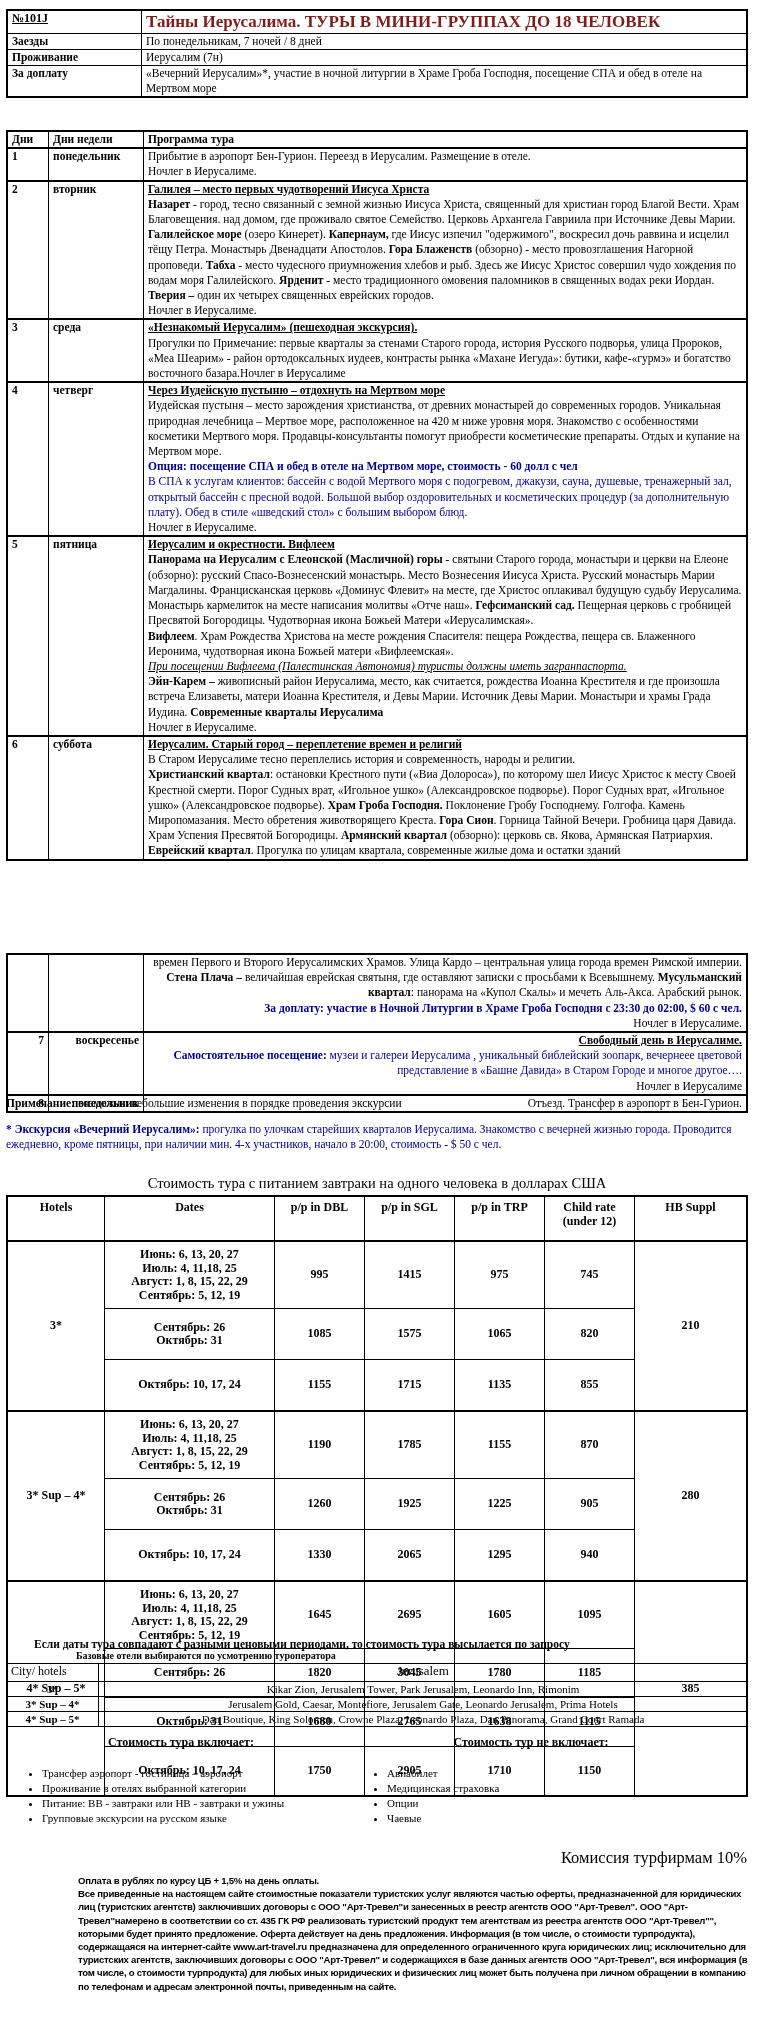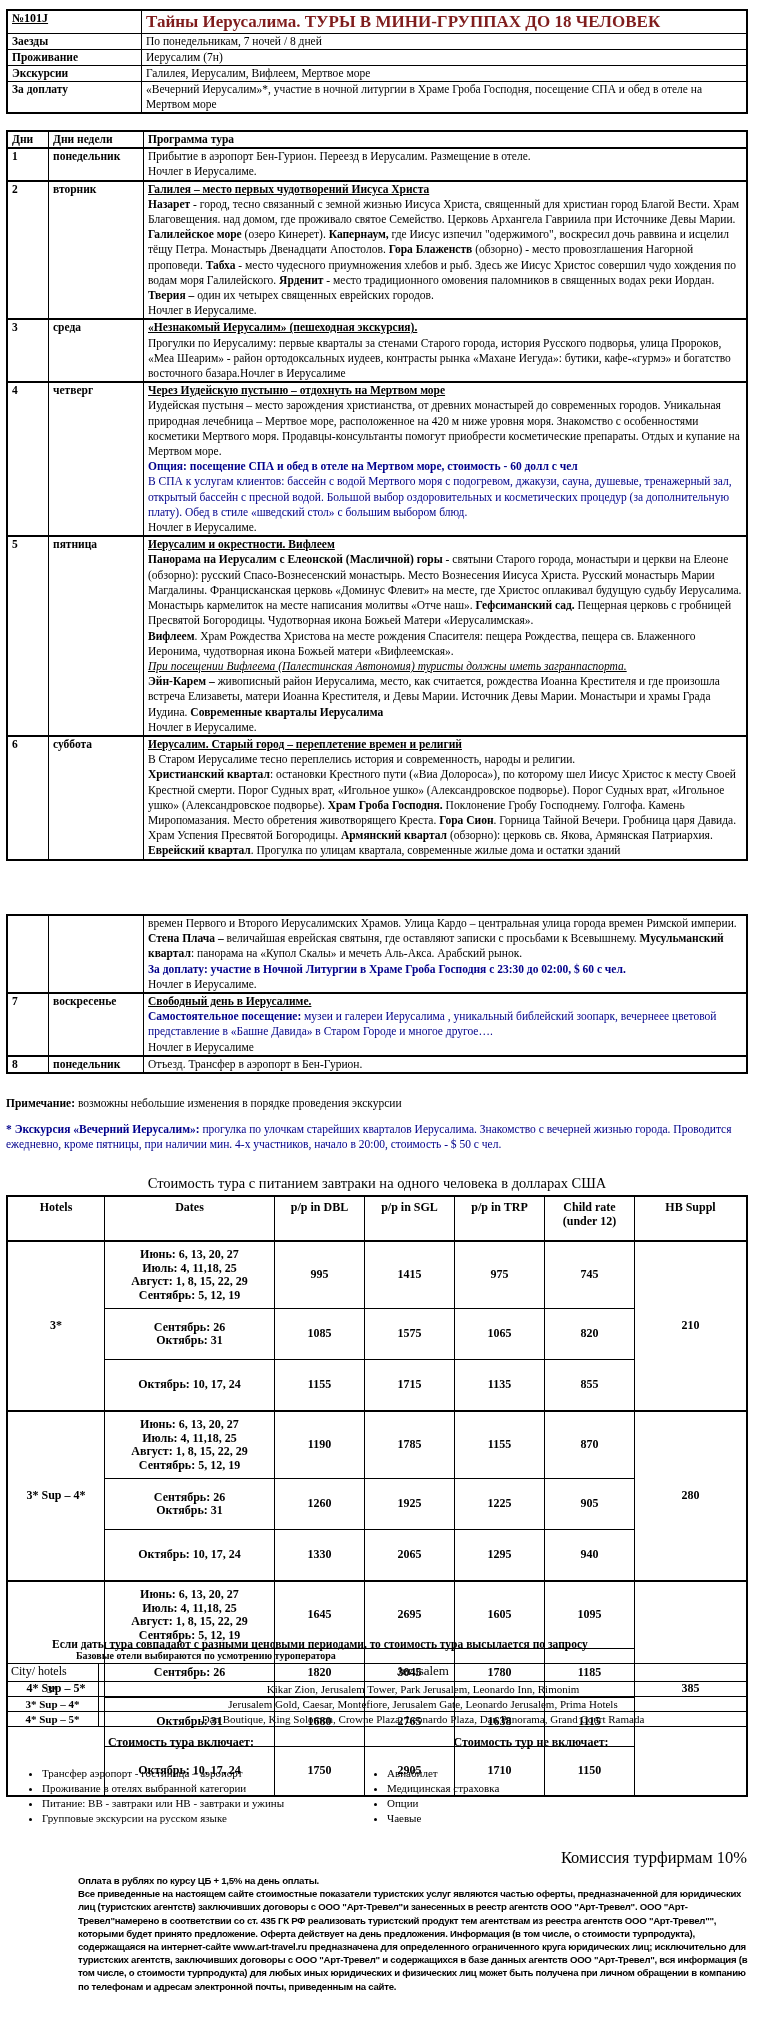--- a/index.html
+++ b/index.html
@@ -62,24 +62,20 @@
   </tr>
   <tr>
     <td class="k">Заезды</td>
     <td>По понедельникам, 7 ночей / 8 дней</td>
   </tr>
   <tr>
     <td class="k">Проживание</td>
     <td>Иерусалим (7н)</td>
   </tr>
   <tr>
-    <td class="k">Экскурсии</td>
-    <td>Галилея, Иерусалим, Вифлеем, Мертвое море</td>
-  </tr>
-  <tr>
     <td class="k">За доплату</td>
     <td>«Вечерний Иерусалим»*, участие в ночной литургии в Храме Гроба Господня, посещение СПА и обед в отеле на Мертвом море</td>
   </tr>
 </tbody>
   </table>
 
 <table class="prog abs" style="top:130px;">
   <tbody>
       <tr>
     <td class="c1">Дни</td>
@@ -104,21 +100,21 @@
       <div><b>Назарет</b><span> - город, тесно связанный с земной жизнью Иисуса Христа,  священный для христиан город Благой Вести. Храм  Благовещения. над домом, где проживало святое Семейство. Церковь Архангела Гавриила при Источнике Девы Марии. </span><b>Галилейское море</b><span> (озеро Кинерет). </span><b>Капернаум,</b><span> где Иисус изпечил "одержимого", воскресил дочь раввина и исцелил тёщу Петра. Монастырь Двенадцати Апостолов. </span><b>Гора Блаженств</b><span> (обзорно) - место провозглашения Нагорной проповеди. </span><b>Табха</b><span> - место чудесного приумножения хлебов и рыб. Здесь же Иисус Христос совершил чудо хождения по водам моря Галилейского. </span><b>Ярденит</b><span> - место традиционного омовения паломников в священных водах реки Иордан. </span><b>Тверия –</b><span> один их четырех священных еврейских городов.</span></div>
       <div>Ночлег в Иерусалиме.</div>
     </td>
   </tr>
 
   <tr class="day">
     <td class="c1">3</td>
     <td class="c2">среда</td>
     <td>
       <div class="hd">«Незнакомый Иерусалим» (пешеходная экскурсия).</div>
-      <div>Прогулки по Иерусалиму: первые кварталы за стенами Старого города, история Русского подворья, улица Пророков, «Меа Шеарим» - район ортодоксальных иудеев, контрасты рынка «Махане Иегуда»: бутики, кафе-«гурмэ» и богатство восточного базара.Ночлег в Иерусалиме</div>
+      <div>Прогулки по Примечание: первые кварталы за стенами Старого города, история Русского подворья, улица Пророков, «Меа Шеарим» - район ортодоксальных иудеев, контрасты рынка «Махане Иегуда»: бутики, кафе-«гурмэ» и богатство восточного базара.Ночлег в Иерусалиме</div>
     </td>
   </tr>
 
   <tr class="day">
     <td class="c1">4</td>
     <td class="c2">четверг</td>
     <td>
       <div class="hd">Через Иудейскую пустыню – отдохнуть на Мертвом море</div>
       <div>Иудейская пустыня – место зарождения христианства, от древних монастырей до современных городов. Уникальная природная лечебница – Мертвое море, расположенное на 420 м ниже уровня моря. Знакомство с особенностями косметики  Мертвого моря. Продавцы-консультанты помогут приобрести косметические препараты. Отдых и купание на Мертвом море.</div>
       <div class="blue" style="font-weight:bold">Опция: посещение СПА и обед в отеле на Мертвом море, стоимость - 60 долл с чел</div>
@@ -145,21 +141,21 @@
     <td class="c2">суббота</td>
     <td>
       <div class="hd">Иерусалим. Старый город – переплетение времен и религий</div>
       <div>В Старом Иерусалиме тесно переплелись история и современность, народы и религии.</div>
       <div><b>Христианский  квартал</b><span>: остановки Крестного пути  («Виа Долороса»), по которому шел Иисус Христос к месту Своей Крестной смерти. Порог Судных врат, «Игольное ушко» (Александровское подворье). Порог Судных врат,  «Игольное ушко» (Александровское подворье). </span><b>Храм Гроба Господня.</b><span> Поклонение Гробу Господнему. Голгофа. Камень Миропомазания.  Место обретения животворящего Креста.  </span><b>Гора Сион</b><span>. Горница Тайной Вечери. Гробница царя Давида. Храм Успения Пресвятой Богородицы. </span><b>Армянский квартал</b><span> (обзорно): церковь св. Якова, Армянская Патриархия. </span><b>Еврейский  квартал</b><span>. Прогулка по улицам квартала, современные жилые дома и остатки зданий</span></div>
     </td>
   </tr>
 </tbody>
   </table>
 
-<table class="prog abs" style="top:914px;">
+<table class="prog abs" style="top:953px;text-align:right;">
   <tbody>
       <tr>
     <td class="c1"></td>
     <td class="c2"></td>
     <td>
       <div><span>времен Первого и Второго Иерусалимских Храмов. Улица Кардо – центральная улица города времен Римской империи. </span><b>Стена Плача –</b><span> величайшая еврейская святыня, где оставляют записки с просьбами к Всевышнему. </span><b>Мусульманский квартал</b><span>: панорама на «Купол Скалы» и мечеть Аль-Акса. Арабский рынок.</span></div>
       <div class="blue" style="font-weight:bold">За доплату: участие в Ночной Литургии в Храме Гроба Господня с 23:30 до 02:00, $ 60 с чел.</div>
       <div>Ночлег в Иерусалиме.</div>
     </td>
   </tr>
@@ -303,21 +299,21 @@
         <td style="height: 48px;">
           <div>Октябрь: 10, 17, 24</div>
         </td>
         <td>1750</td>
         <td>2905</td>
         <td>1710</td>
         <td>1150</td>
       </tr>
     </tbody>
 </table>
-<div class="abs" style="left:6px; top:1638px; width:742px; padding-left:46px; box-sizing:border-box; font-weight:bold; font-size:11.5px;">Если даты тура совпадают с разными ценовыми периодами, то стоимость тура высылается по запросу</div>
+<div class="abs" style="left:6px; top:1638px; width:742px; padding-left:28px; box-sizing:border-box; font-weight:bold; font-size:11.5px;">Если даты тура совпадают с разными ценовыми периодами, то стоимость тура высылается по запросу</div>
 
 <div class="abs" style="left:76px; top:1650px; font-weight:bold; font-size:10px;">Базовые отели  выбираются по усмотрению туроператора</div>
 <table id="hotels" class="abs">
   <tbody>
       <tr class="top">
     <td class="cat">City/ hotels</td>
     <td>Jerusalem</td>
   </tr>
   <tr>
     <td class="cat">3*</td>

